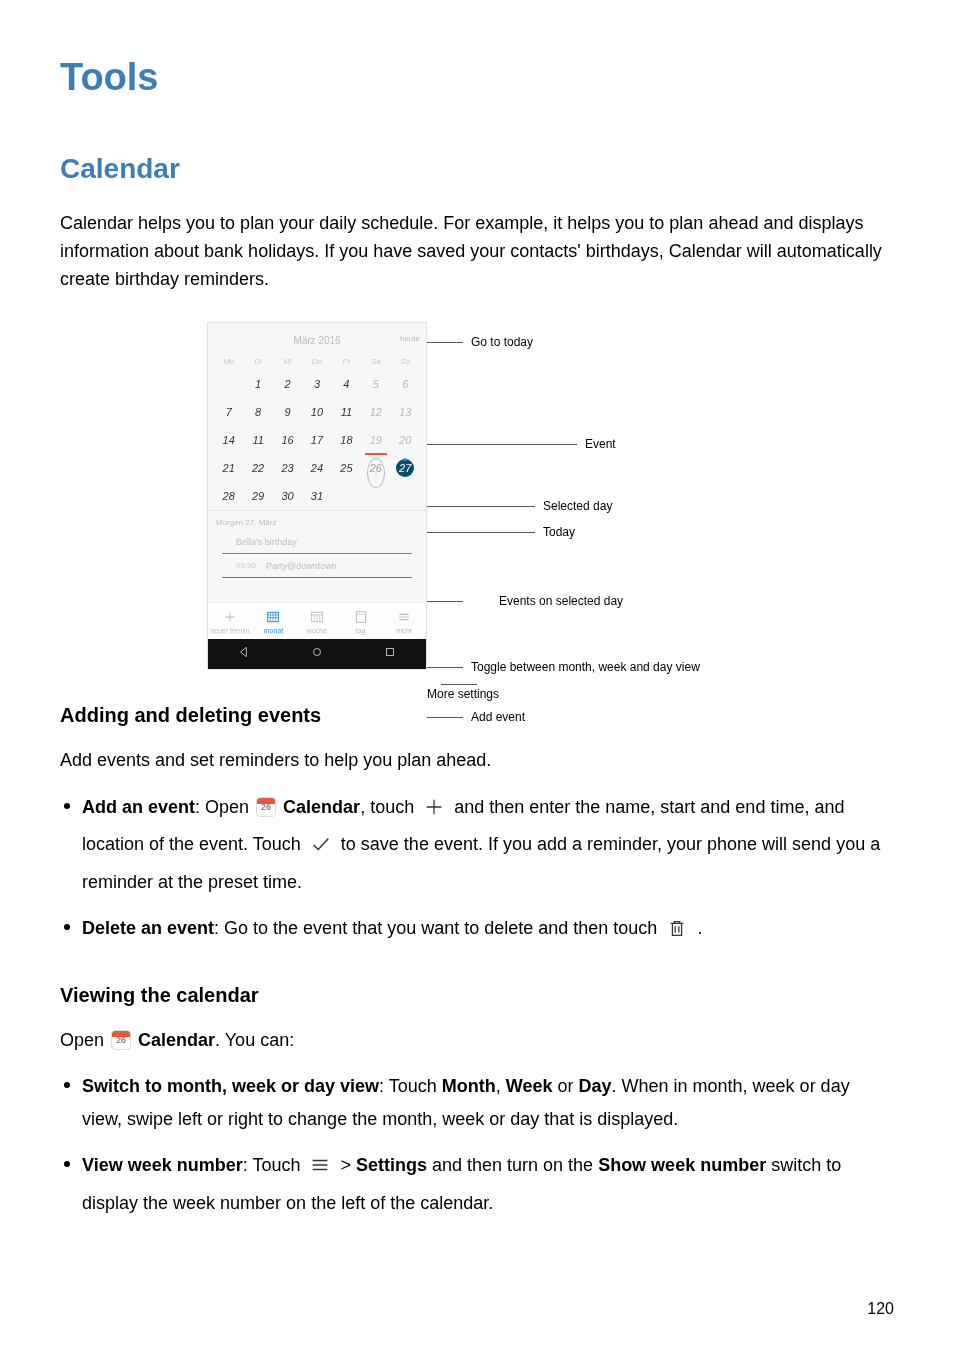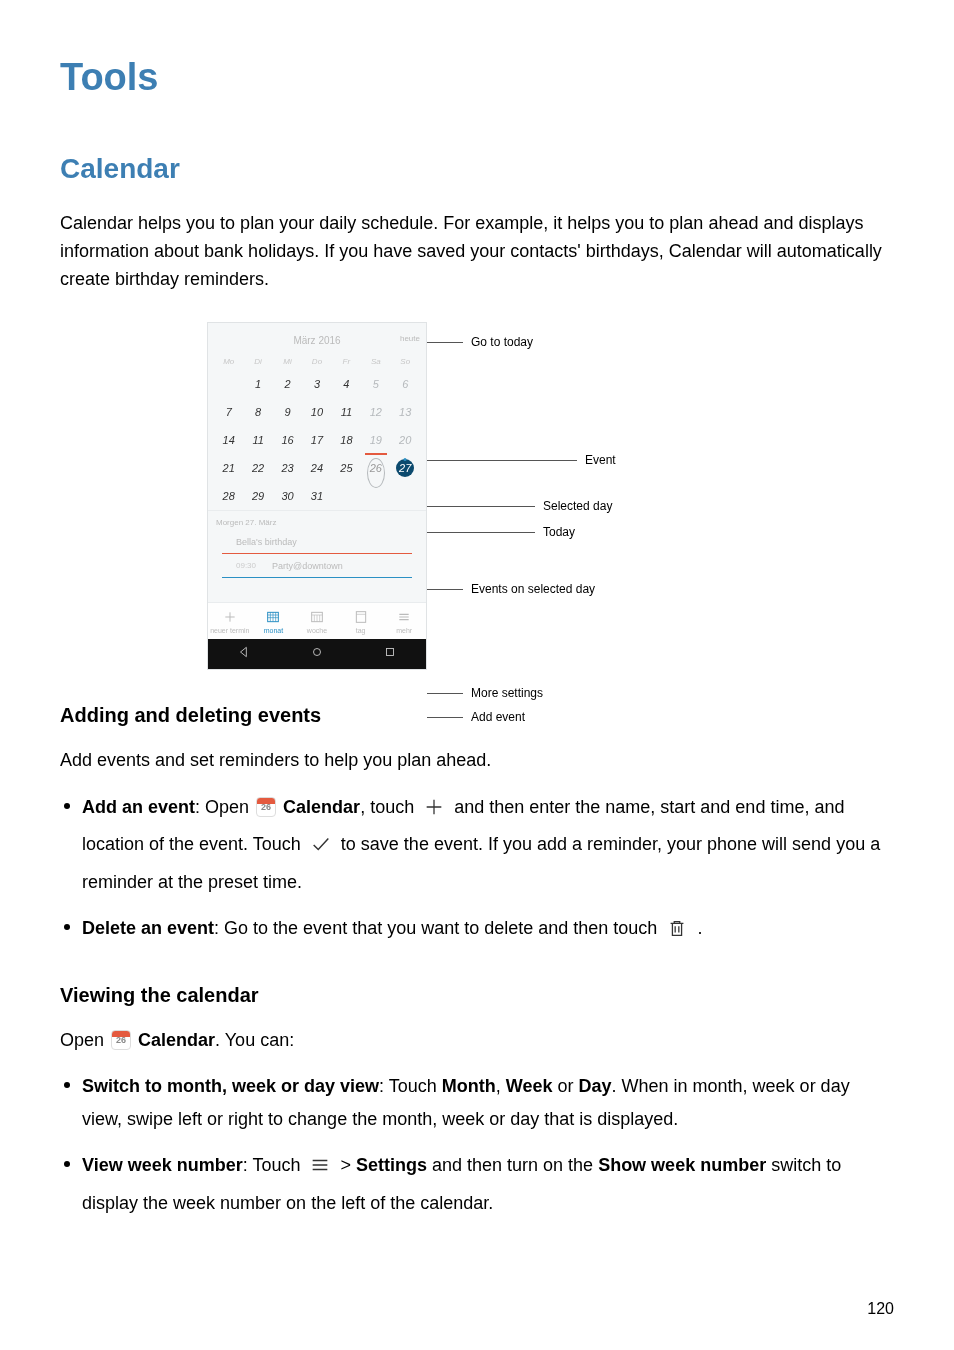--- a/index.html
+++ b/index.html
@@ -115,21 +115,21 @@
   .agenda {
     border-top: 1px solid #e9ecee;
     padding: 6px 8px 24px 8px;
     min-height: 70px;
   }
   .agenda-hdr { font-size: 8px; color: #bbb; margin-bottom: 6px; }
   .agenda-item { font-size: 9px; color: #bbb; margin-bottom: 2px; padding-left: 14px;}
   .agenda-time { font-size: 8px; color: #ccc; display:inline-block; width: 30px;}
   .agenda-item.b1 { border-bottom: 1px solid #e45a3f; margin: 0 6px 6px 6px; padding-bottom: 3px; }
   .agenda-item.b2 { border-bottom: 1px solid #2b90c4; margin: 0 6px 0 6px; padding-bottom: 3px;}
-  .agenda-item.t2 { display:flex; gap:6px;}
+  .agenda-item.t2 { display:flex; }
 
   .ph-tabs {
     display: flex;
     border-top: 1px solid #e9ecee;
     background: #fefefe;
   }
   .ph-tab {
     flex: 1;
     text-align: center;
     padding: 6px 0 2px 0;
@@ -344,37 +344,41 @@
             <rect x="6" y="6" width="12" height="12" fill="none" stroke="#ccc" stroke-width="1.5"></rect>
           </svg></div>
     </div>
   </div>
 
   <div class="labels">
     <div class="label-row" style="top:11px;">
         <div class="line" style="width:36px;"></div>
         <span>Go to today</span>
       </div>
-    <div class="label-row" style="top:129px;text-align:center;">
+    <div class="label-row" style="top:113px;text-align:center;">
         <div class="line" style="width:150px;"></div>
         <span>Event</span>
       </div>
     <div class="label-row" style="top:175px;text-align:center;">
         <div class="line" style="width:108px;"></div>
         <span>Selected day</span>
       </div>
     <div class="label-row" style="top:201px;">
         <div class="line" style="width:108px;"></div>
         <span>Today</span>
       </div>
-    <div class="label-row" style="top:258px;">
+    <div class="label-row" style="top:270px;gap:28px;">
         <div class="line" style="width:36px;"></div>
         <span>Events on selected day</span>
       </div>
-    <div class="label-row" style="top:362px;">
+    <div class="label-row" style="top:336px;">
+        <div class="line" style="width:36px;"></div>
+        <span>Toggle between month, week and day view</span>
+      </div>
+    <div class="label-row" style="top:362px;flex-direction:column;">
         <div class="line" style="width:36px;"></div>
         <span>More settings</span>
       </div>
     <div class="label-row" style="top:386px;">
         <div class="line" style="width:36px;"></div>
         <span>Add event</span>
       </div>
   </div>
 </div>
 

